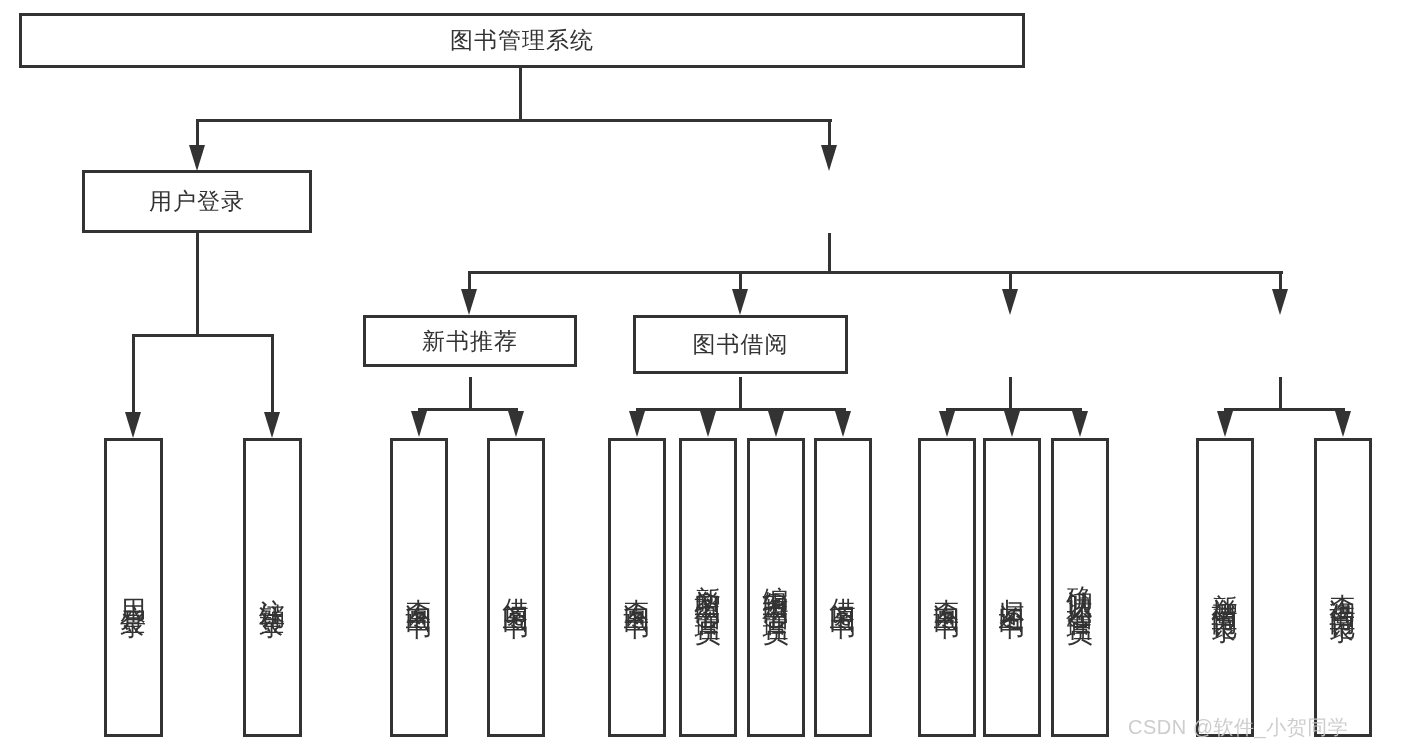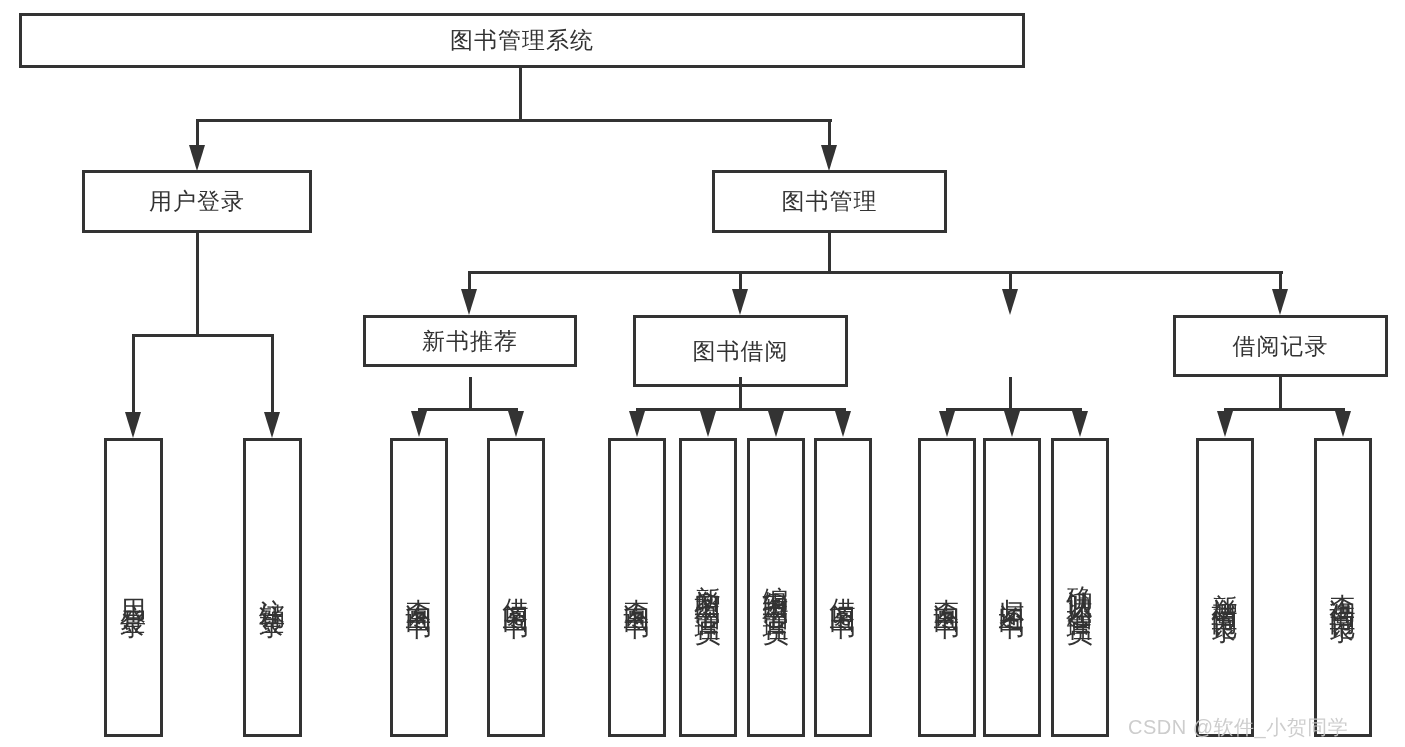--- a/index.html
+++ b/index.html
@@ -41,36 +41,30 @@
 <div class="canvas">
 
   <div class="node h" style="left:19px;top:13px;width:1006px;height:55px">
     <span>图书管理系统</span>
   </div>
 
   <div class="node h" style="left:82px;top:170px;width:230px;height:63px">
     <span>用户登录</span>
   </div>
 
-  <div class="node h" style="left:712px;top:170px;width:235px;height:63px">
-    <span>图书管理</span>
-  </div>
 
   <div class="node h" style="left:363px;top:315px;width:214px;height:52px">
     <span>新书推荐</span>
   </div>
 
-  <div class="node h" style="left:633px;top:315px;width:215px;height:72px">
+  <div class="node h" style="left:633px;top:315px;width:215px;height:59px">
     <span>图书借阅</span>
   </div>
 
 
-  <div class="node h" style="left:1173px;top:315px;width:215px;height:62px">
-    <span>借阅记录</span>
-  </div>
 
   <div class="node v" style="left:104px;top:438px;width:59px;height:299px">
     <span>用户登录</span>
   </div>
   <div class="node v" style="left:243px;top:438px;width:59px;height:299px">
     <span>注销登录</span>
   </div>
 
   <div class="node v" style="left:390px;top:438px;width:58px;height:299px">
     <span>查询图书</span>

